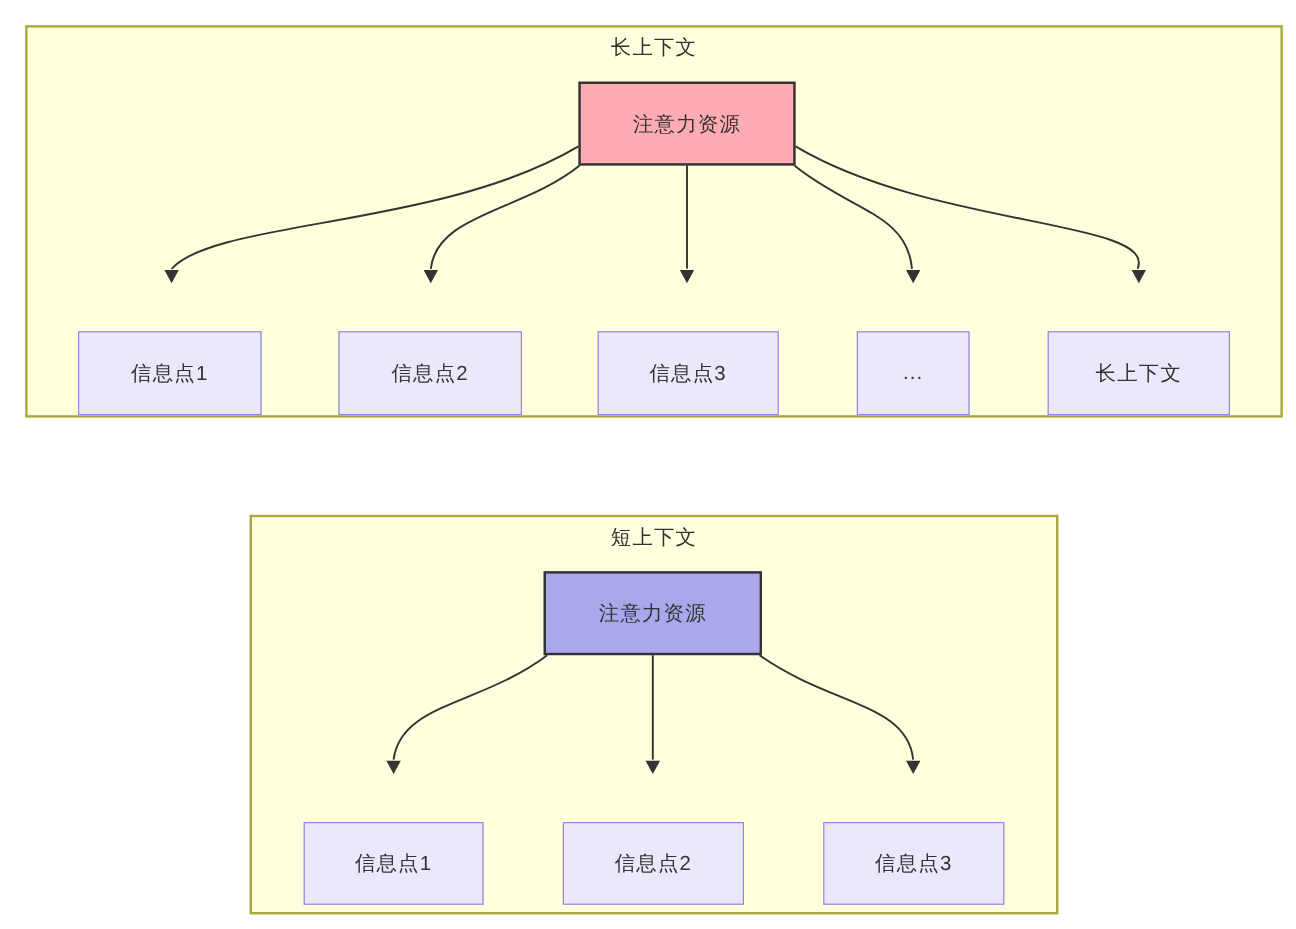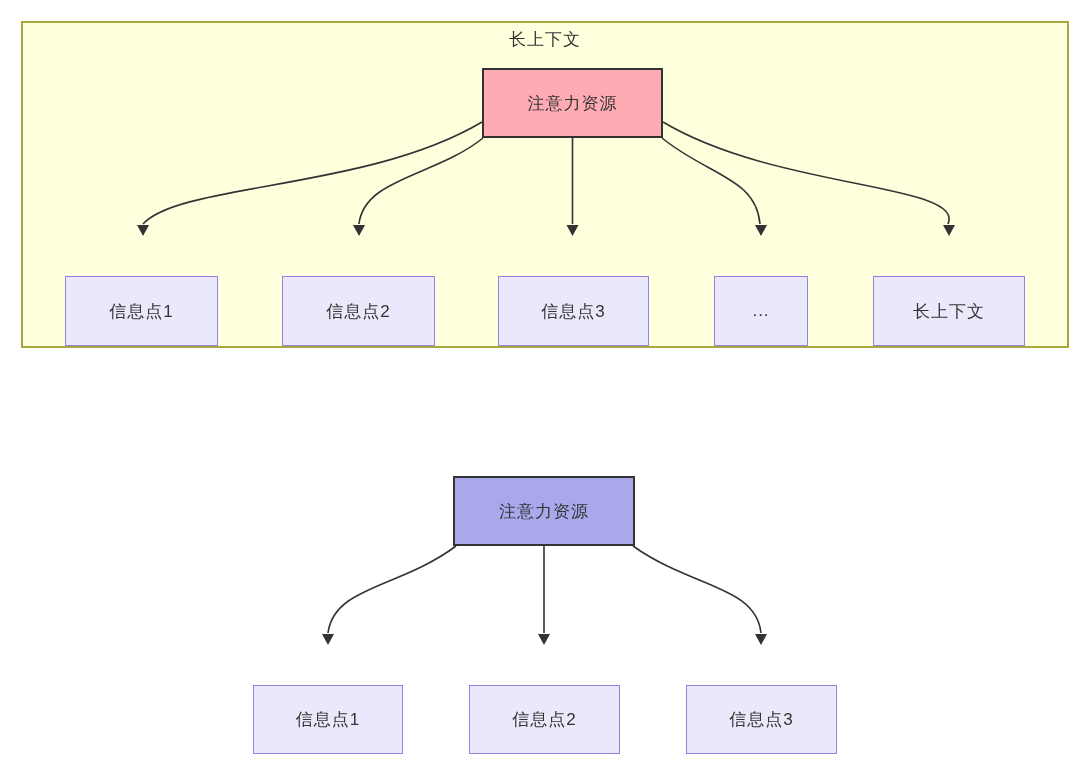--- a/index.html
+++ b/index.html
@@ -88,20 +88,23 @@
   <div class="panel panel-long">
     <div class="panel-title">长上下文</div>
   </div>
   <div class="attention-box attention-long" style="background-color: rgb(255, 171, 179);">注意力资源</div>
   <div class="info-box t1">信息点1</div>
   <div class="info-box t2">信息点2</div>
   <div class="info-box t3">信息点3</div>
   <div class="info-box t4">...</div>
   <div class="info-box t5">长上下文</div>
 
+  <div class="panel panel-short">
+    <div class="panel-title">短上下文</div>
+  </div>
   <div class="attention-box attention-short" style="background-color: rgb(168, 168, 235);">注意力资源</div>
   <div class="info-box s1">信息点1</div>
   <div class="info-box s2">信息点2</div>
   <div class="info-box s3">信息点3</div>
 
   <svg class="arrow-layer" viewBox="0 0 1080 774" xmlns="http://www.w3.org/2000/svg">
 
     <path d="M 482 122 C 368 190, 180 183, 143 224"></path>
     <polygon points="137,225 149,225 143,236"></polygon>
     <path d="M 483 138 C 436 176, 364 178, 359 224"></path>

